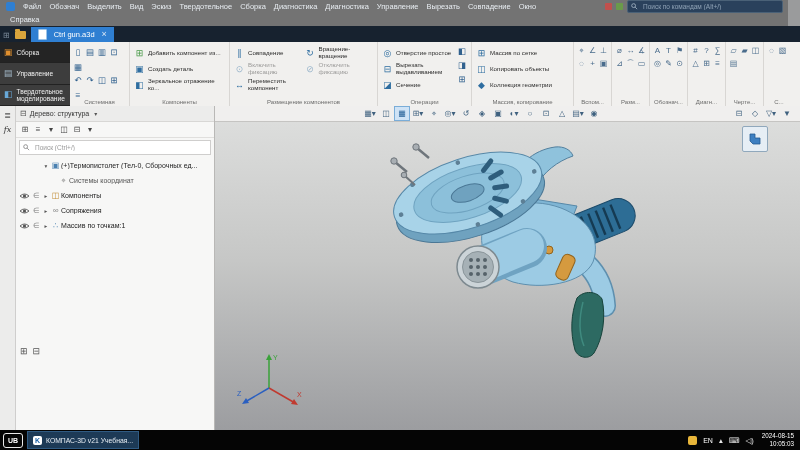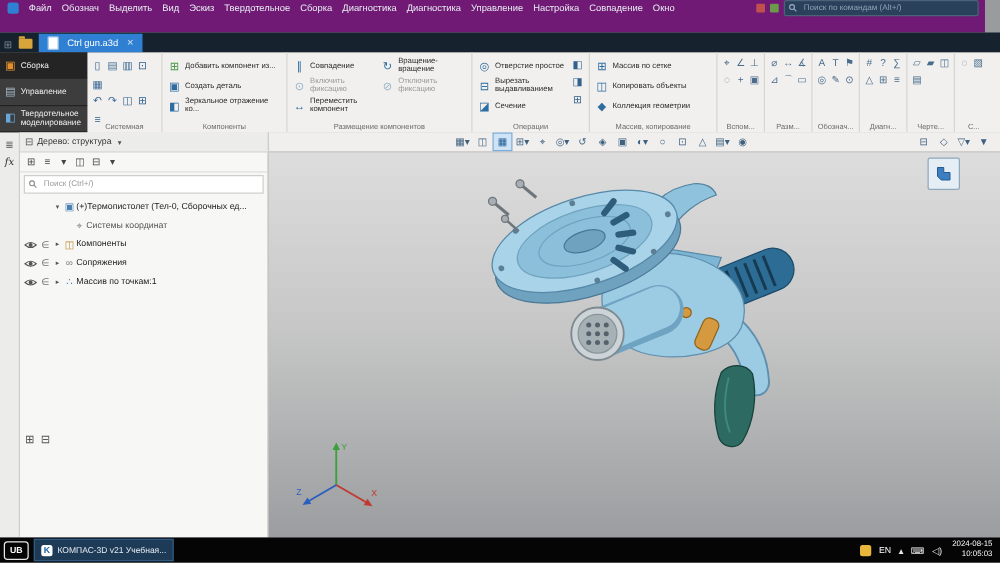--- a/index.html
+++ b/index.html
@@ -1,20 +1,20 @@
 <!DOCTYPE html>
 <html><head>
 <meta charset="utf-8">
 <style>
   html,body{margin:0;padding:0;background:#222;}
   .screen{position:relative;width:800px;height:450px;overflow:hidden;
     font-family:"Liberation Sans",sans-serif;background:#9a9b9c;}
 
   
-  .menubar{position:absolute;top:0;left:0;width:788px;height:26px;background:#701a75;color:#e8edf2;}
+  .menubar{position:absolute;top:0;left:0;width:788px;height:26px;background:#737373;color:#e8edf2;}
   .menu-row{height:13px;display:flex;align-items:center;padding-left:2px;}
   .app-icon{width:9px;height:9px;background:#2f7fd2;border-radius:2px;margin:0 4px;
     color:#fff;font-size:6px;display:flex;align-items:center;justify-content:center;}
   .menu-item{font-size:7.5px;padding:0 4px;line-height:13px;white-space:nowrap;cursor:default;}
   .menu-right{margin-left:auto;display:flex;align-items:center;gap:4px;padding-right:5px;}
   .qdot{width:7px;height:7px;border-radius:1px;}
   .qdot.red{background:#c0504d}.qdot.green{background:#6a9a4a}
   .menu-search{display:flex;align-items:center;gap:3px;width:148px;height:11px;background:#2a415c;
     border:1px solid #4a6177;border-radius:2px;padding:0 3px;}
   .menu-search input{flex:1;background:transparent;border:0;outline:0;font-size:6.5px;color:#a8b8c8;
@@ -139,35 +139,38 @@
           <span class="menu-item">Файл</span>
           <span class="menu-item">Обознач</span>
           <span class="menu-item">Выделить</span>
           <span class="menu-item">Вид</span>
           <span class="menu-item">Эскиз</span>
           <span class="menu-item">Твердотельное</span>
           <span class="menu-item">Сборка</span>
           <span class="menu-item">Диагностика</span>
           <span class="menu-item">Диагностика</span>
           <span class="menu-item">Управление</span>
-          <span class="menu-item">Настройка</span>
+          <span class="menu-item">Вырезать</span>
           <span class="menu-item">Совпадение</span>
           <span class="menu-item">Окно</span>
         </span>
       <span class="menu-right">
         <span class="qdot red"></span>
         <span class="qdot green"></span>
         <span class="menu-search">
           <svg width="7" height="7" viewBox="0 0 8 8">
             <circle cx="3" cy="3" r="2.2" fill="none" stroke="#9fb0c0" stroke-width="1"></circle>
             <line x1="4.7" y1="4.7" x2="7" y2="7" stroke="#9fb0c0" stroke-width="1"></line>
           </svg>
           <input readonly="" placeholder="Поиск по командам (Alt+/)" style="">
         </span>
       </span>
+    </div>
+    <div class="menu-row help-row">
+      <span class="menu-item">Справка</span>
     </div>
   </div>
 
   <div class="tabbar">
     <span class="tab-grid">⊞</span>
     <span class="folder-icon"></span>
     <div class="tab">
       <span class="tab-pageicon"></span>
       <span>Ctrl gun.a3d</span>
       <span class="tab-close">×</span>

